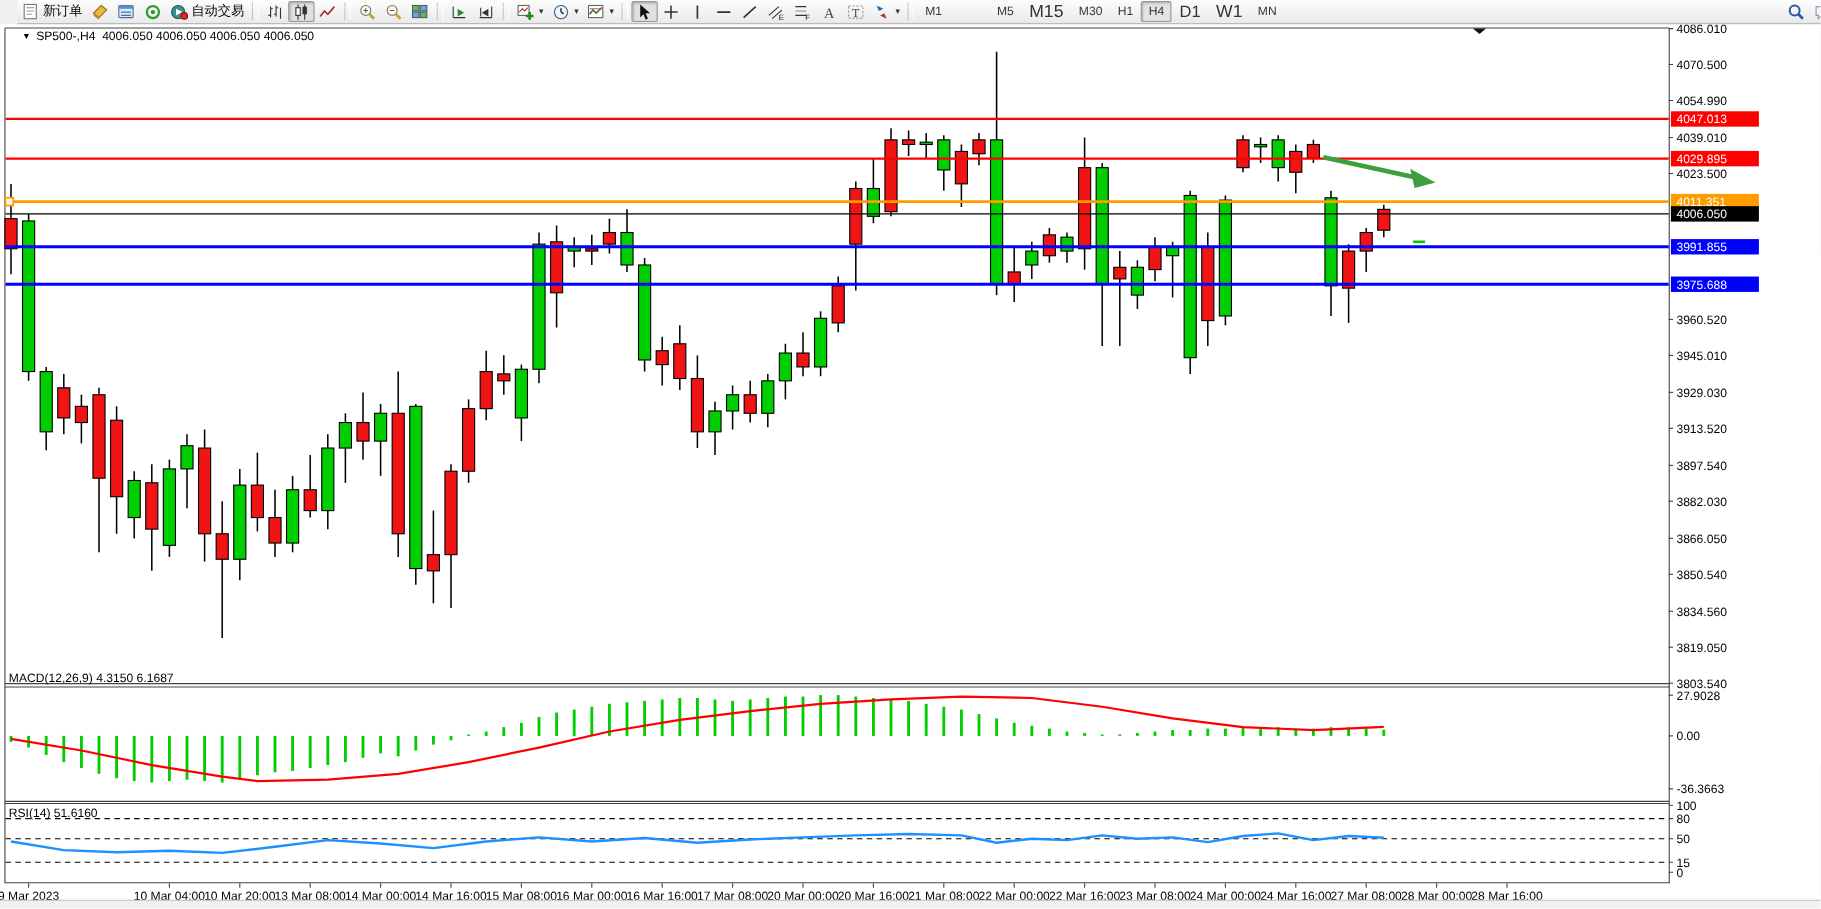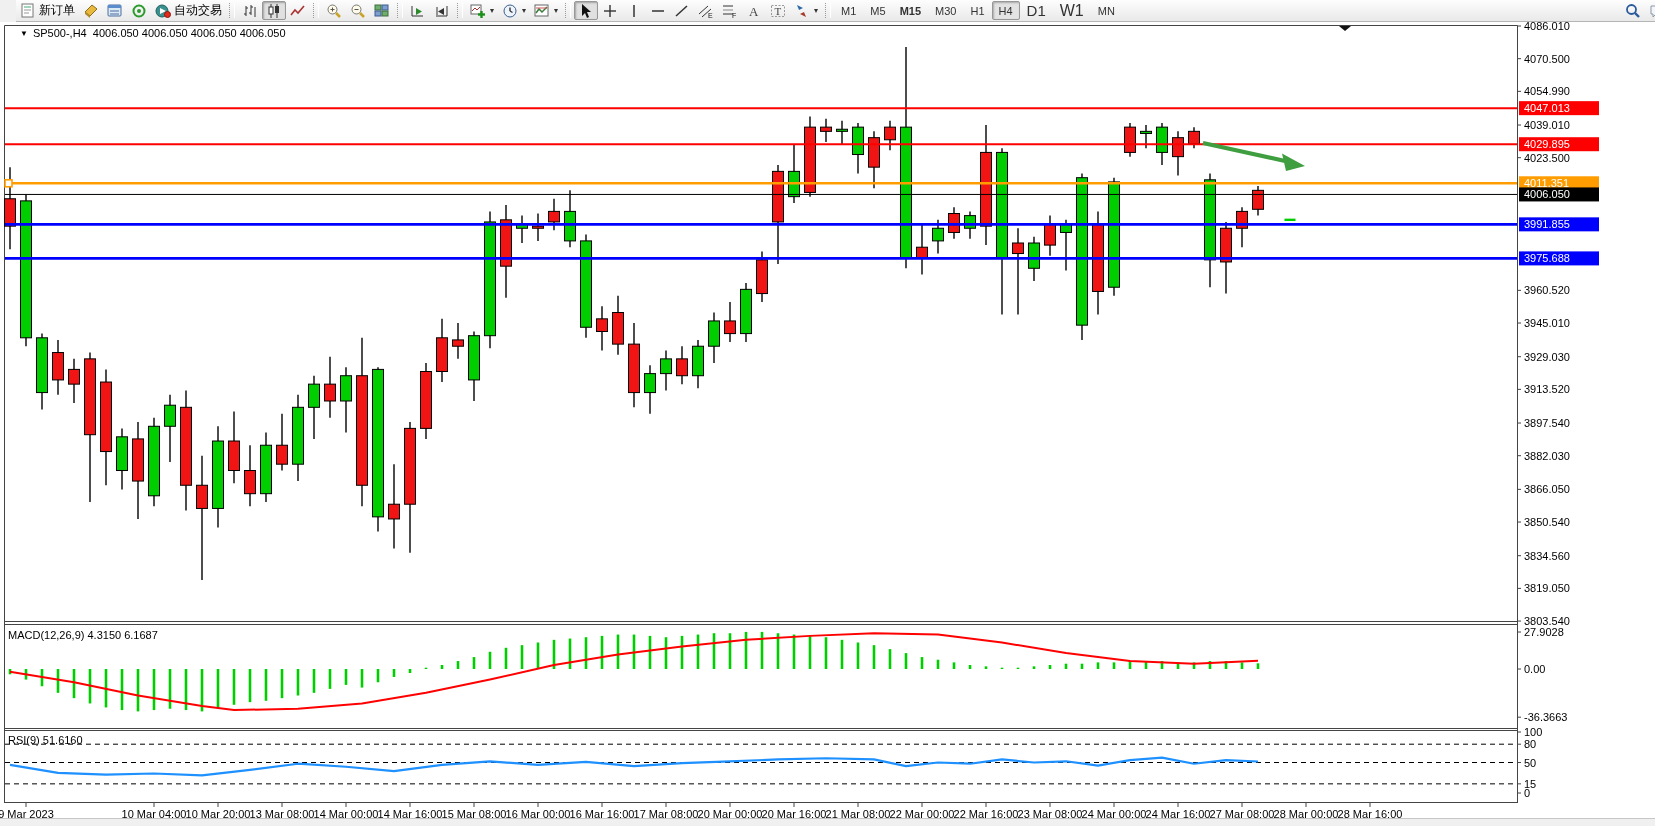--- a/index.html
+++ b/index.html
@@ -212,22 +212,22 @@
     </button>
     <button class="tb-btn" style="background: transparent; font: inherit;">
       <svg class="icon16" viewBox="0 0 16 16">
         <polygon points="3,2 9,5 5,7" fill="#2a6aa8"></polygon>
         <polygon points="12,14 6,11 10,9" fill="#a83a2a"></polygon>
       </svg>
       <span class="caret">▾</span>
     </button>
     <span class="tb-sep"></span>
     <button class="tf-btn" style="background: transparent; font-style: inherit; font-variant: inherit; font-weight: inherit; font-stretch: inherit; font-size: 11px; line-height: inherit; font-family: inherit; font-optical-sizing: inherit; font-size-adjust: inherit; font-kerning: inherit; font-feature-settings: inherit; font-variation-settings: inherit;">M1</button>
-    <button class="tf-btn" style="background: transparent; font-style: inherit; font-variant: inherit; font-weight: inherit; font-stretch: inherit; font-size: 11px; line-height: inherit; font-family: inherit; font-optical-sizing: inherit; font-size-adjust: inherit; font-kerning: inherit; font-feature-settings: inherit; font-variation-settings: inherit;">M5</button>
-    <button class="tf-btn" style="background: transparent; font-style: inherit; font-variant: inherit; font-weight: bold; font-stretch: inherit; font-size: 11px; line-height: inherit; font-family: inherit; font-optical-sizing: inherit; font-size-adjust: inherit; font-kerning: inherit; font-feature-settings: inherit; font-variation-settings: inherit;">M15</button>
+    <button class="tf-btn" style="background: transparent; font-style: inherit; font-variant: inherit; font-weight: inherit; font-stretch: inherit; font-size: 11px; line-height: inherit; font-family: inherit; font-optical-sizing: inherit; font-size-adjust: inherit; font-kerning: inherit; font-feature-settings: inherit; font-variation-settings: inherit; margin-left: 36px;">M5</button>
+    <button class="tf-btn" style="background: transparent; font-style: inherit; font-variant: inherit; font-weight: normal; font-stretch: inherit; font-size: 16px; line-height: inherit; font-family: inherit; font-optical-sizing: inherit; font-size-adjust: inherit; font-kerning: inherit; font-feature-settings: inherit; font-variation-settings: inherit;">M15</button>
     <button class="tf-btn" style="background: transparent; font-style: inherit; font-variant: inherit; font-weight: inherit; font-stretch: inherit; font-size: 11px; line-height: inherit; font-family: inherit; font-optical-sizing: inherit; font-size-adjust: inherit; font-kerning: inherit; font-feature-settings: inherit; font-variation-settings: inherit;">M30</button>
     <button class="tf-btn" style="background: transparent; font-style: inherit; font-variant: inherit; font-weight: inherit; font-stretch: inherit; font-size: 11px; line-height: inherit; font-family: inherit; font-optical-sizing: inherit; font-size-adjust: inherit; font-kerning: inherit; font-feature-settings: inherit; font-variation-settings: inherit;">H1</button>
     <button class="tf-btn pressed" style="font-style: inherit; font-variant: inherit; font-weight: inherit; font-stretch: inherit; font-size: 11px; line-height: inherit; font-family: inherit; font-optical-sizing: inherit; font-size-adjust: inherit; font-kerning: inherit; font-feature-settings: inherit; font-variation-settings: inherit; text-align: right;">H4</button>
     <button class="tf-btn" style="background: transparent; font-style: inherit; font-variant: inherit; font-weight: inherit; font-stretch: inherit; font-size: 15px; line-height: inherit; font-family: inherit; font-optical-sizing: inherit; font-size-adjust: inherit; font-kerning: inherit; font-feature-settings: inherit; font-variation-settings: inherit;">D1</button>
     <button class="tf-btn" style="background: transparent; font-style: inherit; font-variant: inherit; font-weight: inherit; font-stretch: inherit; font-size: 16px; line-height: inherit; font-family: inherit; font-optical-sizing: inherit; font-size-adjust: inherit; font-kerning: inherit; font-feature-settings: inherit; font-variation-settings: inherit;">W1</button>
     <button class="tf-btn" style="background: transparent; font-style: inherit; font-variant: inherit; font-weight: inherit; font-stretch: inherit; font-size: 11px; line-height: inherit; font-family: Liberation Sans, sans-serif; font-optical-sizing: inherit; font-size-adjust: inherit; font-kerning: inherit; font-feature-settings: inherit; font-variation-settings: inherit;">MN</button>
     <span class="tb-right">
       <span><svg class="icon16" viewBox="0 0 16 16">
           <circle cx="6.5" cy="6.5" r="4.5" fill="none" stroke="#2a5a9c" stroke-width="1.8"></circle>
           <line x1="10" y1="10" x2="14" y2="14" stroke="#2a5a9c" stroke-width="2.4"></line>
@@ -604,17 +604,17 @@
       <text x="1242" y="818" font-size="11" font-family="Liberation Sans, sans-serif" fill="#000" text-anchor="middle">27 Mar 08:00</text>
       <line x1="1306" y1="803" x2="1306" y2="807" stroke="#444"></line>
       <text x="1306" y="818" font-size="11" font-family="Liberation Sans, sans-serif" fill="#000" text-anchor="middle">28 Mar 00:00</text>
       <line x1="1370" y1="803" x2="1370" y2="807" stroke="#444"></line>
       <text x="1370" y="818" font-size="11" font-family="Liberation Sans, sans-serif" fill="#000" text-anchor="middle">28 Mar 16:00</text>
     </svg>
 
   <div class="overlay-label" id="quote-line">
     <span class="tri">▼</span><span>SP500-,H4</span>&nbsp;&nbsp;<span>4006.050 4006.050 4006.050 4006.050</span>
   </div>
-  <div class="overlay-label" id="macd-label" style="top:607px;left:8px;">MACD(12,26,9) 4.3150 6.1687</div>
-  <div class="overlay-label" id="rsi-label" style="top:712px;left:8px;">RSI(9) 51.6160</div>
+  <div class="overlay-label" id="macd-label" style="top:589px;left:8px;">MACD(12,26,9) 4.3150 6.1687</div>
+  <div class="overlay-label" id="rsi-label" style="top:712px;left:8px;">RSI(14) 51.6160</div>
 
   <div class="bottom-strip"></div>
 </div>
 
 </body></html>

